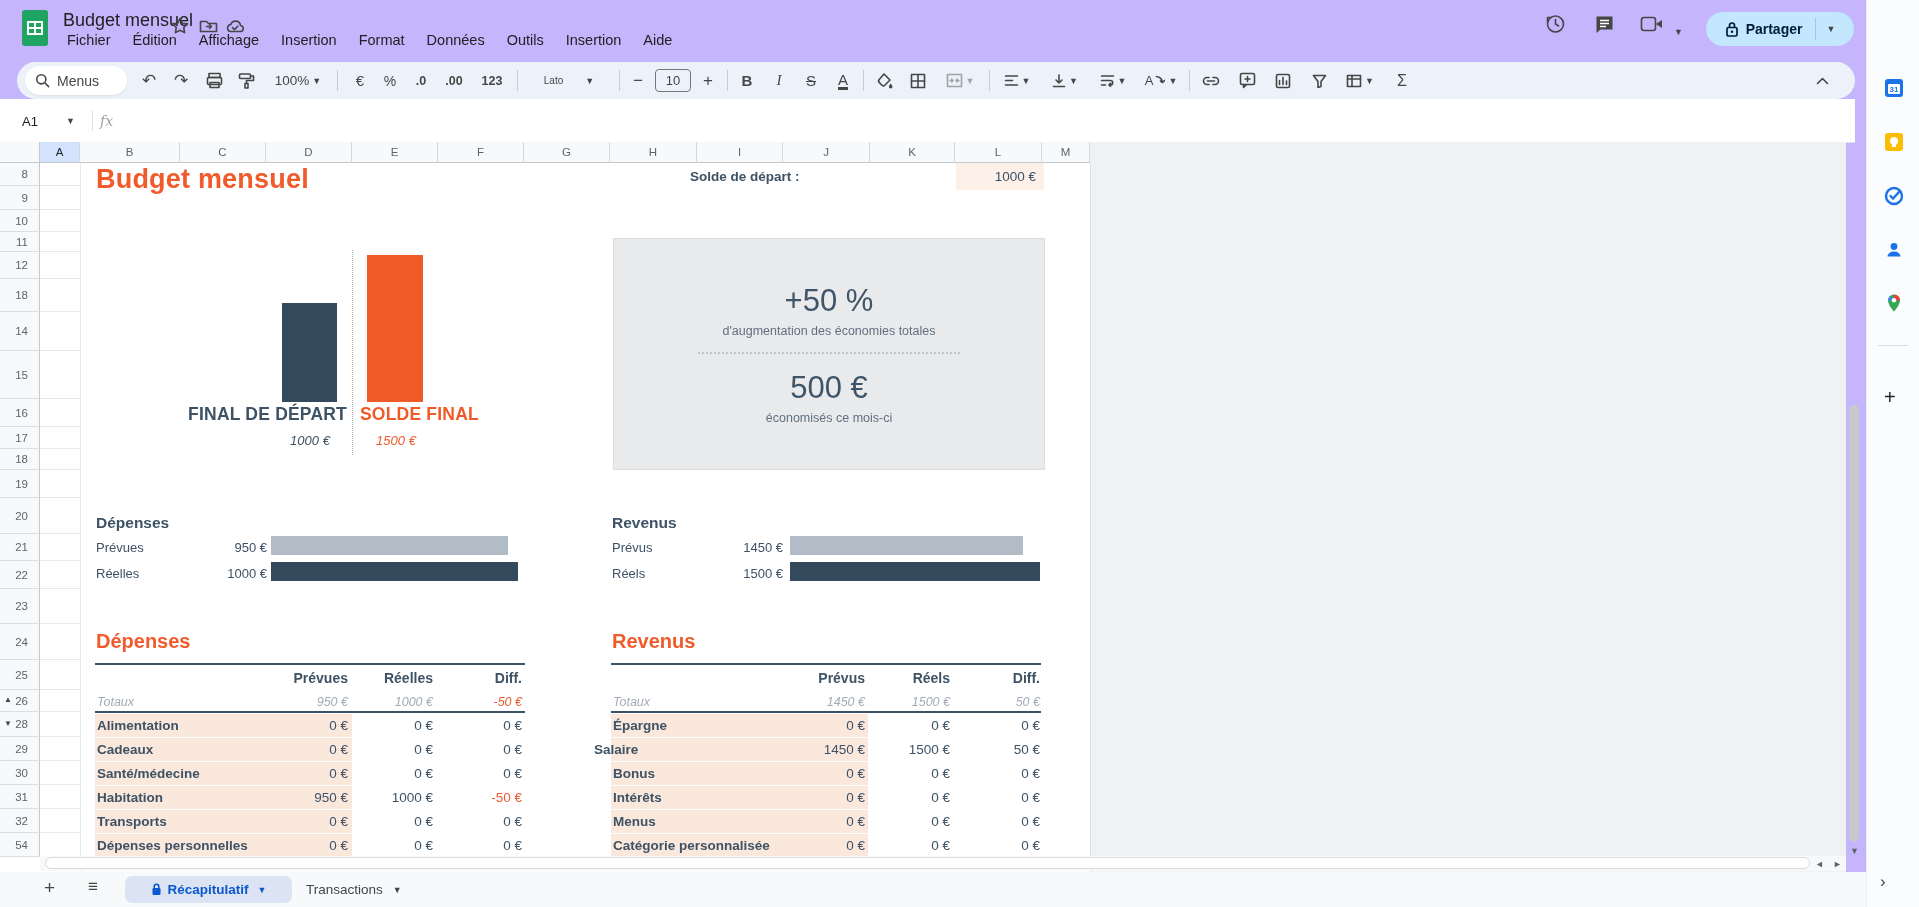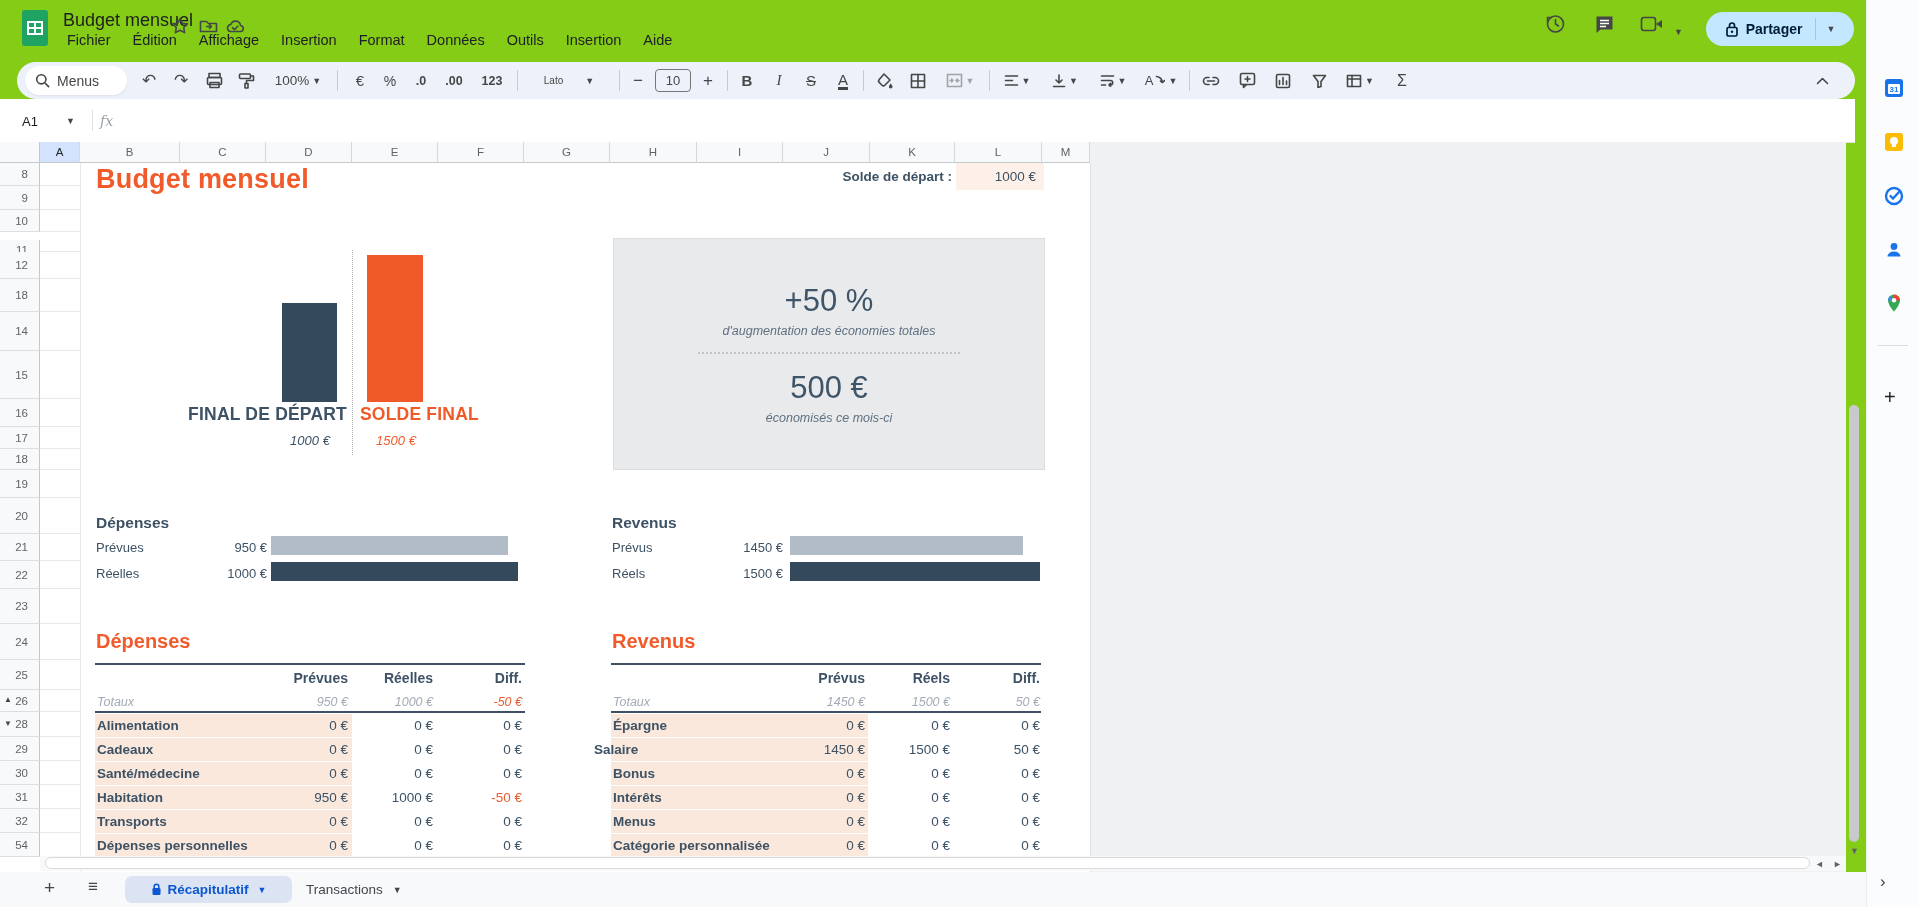--- a/index.html
+++ b/index.html
@@ -1,16 +1,16 @@
 <!DOCTYPE html>
 <html><head>
 <meta charset="utf-8">
 <style>
   html,body{margin:0;padding:0;background:#fff;font-family:"Liberation Sans",sans-serif;}
-  #stage{position:relative;width:1919px;height:907px;background:#84cc16;overflow:hidden;color:#202124;}
+  #stage{position:relative;width:1919px;height:907px;background:#c4b5fd;overflow:hidden;color:#202124;}
   .abs{position:absolute;}
   svg{display:block;}
   .ic{stroke:#444746;fill:none;stroke-width:1.6;stroke-linecap:round;stroke-linejoin:round;}
   
   .doc-title{left:63px;top:10px;font-size:18px;color:#1f1f1f;}
   .menubar{left:60px;top:30px;display:flex;gap:8px;}
   .menubar span{font-size:14.5px;color:#202124;padding:2px 7px;border-radius:9px;cursor:default;}
   .hdr-ic{top:14px;width:24px;height:24px;display:flex;align-items:center;justify-content:center;color:#444746;}
   .share{left:1706px;top:12px;width:148px;height:34px;background:#C2E7FF;border-radius:17px;display:flex;align-items:center;justify-content:center;gap:7px;color:#001D35;font-size:14px;font-weight:bold;}
   .share .sep{width:1px;height:22px;background:#A4C8DF;margin-left:6px;}
@@ -31,28 +31,28 @@
   #grid{left:0;top:142px;width:1846px;height:730px;background:#fff;overflow:hidden;}
   .chc{position:absolute;top:0;height:21px;background:#F8F9FA;border-right:1px solid #D5D7D9;border-bottom:1px solid #C6C9CB;box-sizing:border-box;font-size:11.5px;color:#5F6368;display:flex;align-items:center;justify-content:center;}
   .chc.sel{background:#D3E3FD;color:#20242a;}
   .corner{position:absolute;left:0;top:0;width:40px;height:21px;background:#F8F9FA;border-right:1px solid #C6C9CB;border-bottom:1px solid #C6C9CB;box-sizing:border-box;}
   .rhc{position:absolute;left:0;width:40px;background:#F8F9FA;border-right:1px solid #C6C9CB;border-bottom:1px solid #DDDEE0;box-sizing:border-box;font-size:11.5px;color:#5F6368;display:flex;align-items:center;justify-content:flex-end;padding-right:11px;}
   .agl{position:absolute;left:40px;width:40px;border-bottom:1px solid #E8E9EB;box-sizing:border-box;}
   .vline{position:absolute;top:21px;width:1px;background:#E8E9EB;height:709px;}
   .canvas-gray{position:absolute;left:1090px;top:0;width:756px;height:730px;background:#EFF1F3;}
   .nv{color:#3D5265;} .or{color:#F05A28;} .rt{text-align:right;}
   .sheet-title{left:96px;top:22px;font-size:27px;font-weight:bold;color:#F15B2B;letter-spacing:.2px;}
-  .sbl{left:690px;top:27px;width:262px;font-size:13.5px;font-weight:bold;text-align:right;}
+  .sbl{left:690px;top:27px;width:262px;font-size:13.5px;font-weight:bold;}
   .sbc{left:956px;top:21px;width:88px;height:27px;background:#FDF0E8;font-size:13.5px;display:flex;align-items:center;justify-content:flex-end;padding-right:8px;box-sizing:border-box;}
   .bar{position:absolute;}
   .chart-lab{top:262px;font-size:17.5px;font-weight:bold;letter-spacing:.2px;}
   .chart-val{top:291px;font-size:13px;font-style:italic;text-align:center;}
   .card{left:613px;top:96px;width:432px;height:232px;background:#E9EAEB;border:1px solid #DBDDDE;box-sizing:border-box;display:flex;flex-direction:column;align-items:center;justify-content:center;}
   .card .big{font-size:31px;color:#3E5468;}
-  .card .cap{font-size:12.5px;font-style:italic;color:#5F7082;margin-top:5px;}
+  .card .cap{font-size:12.5px;color:#5F7082;margin-top:5px;}
   .card .dots{width:262px;border-top:2px dotted #C2C5C8;margin:14px 0 16px 0;}
   .mini-title{top:372px;font-size:15.5px;font-weight:bold;}
   .mini-lab{font-size:13px;}
   .mini-val{position:absolute;width:117px;text-align:right;font-size:13px;}
   .t-title{top:488px;font-size:20px;font-weight:bold;color:#F15B2B;}
   .thick{position:absolute;background:#3E5065;}
   .thead{position:absolute;width:110px;text-align:right;font-size:14px;font-weight:bold;color:#3D5265;}
   .tcell{position:absolute;width:110px;text-align:right;font-size:13.5px;color:#3D5265;line-height:24px;}
   .tot{font-size:12.5px;font-style:italic;color:#A2ABB5;line-height:20px;}
   .neg{color:#E85C2E;}
@@ -321,21 +321,21 @@
     <div class="chc" style="left:870px;width:85px">K</div>
     <div class="chc" style="left:955px;width:87px">L</div>
     <div class="chc" style="left:1042px;width:48px">M</div>
 
     <div class="rhc" style="top:21px;height:23px">8</div>
       <div class="agl" style="top:21px;height:23px"></div>
     <div class="rhc" style="top:44px;height:24px">9</div>
       <div class="agl" style="top:44px;height:24px"></div>
     <div class="rhc" style="top:68px;height:22px">10</div>
       <div class="agl" style="top:68px;height:22px"></div>
-    <div class="rhc" style="top:98px;height:20px">11</div>
+    <div class="rhc" style="top:90px;height:20px">11</div>
       <div class="agl" style="top:90px;height:20px"></div>
     <div class="rhc" style="top:110px;height:27px">12</div>
       <div class="agl" style="top:110px;height:27px"></div>
     <div class="rhc" style="top:137px;height:33px">18</div>
       <div class="agl" style="top:137px;height:33px"></div>
     <div class="rhc" style="top:170px;height:39px">14</div>
       <div class="agl" style="top:170px;height:39px"></div>
     <div class="rhc" style="top:209px;height:48px">15</div>
       <div class="agl" style="top:209px;height:48px"></div>
     <div class="rhc" style="top:257px;height:28px">16</div>

